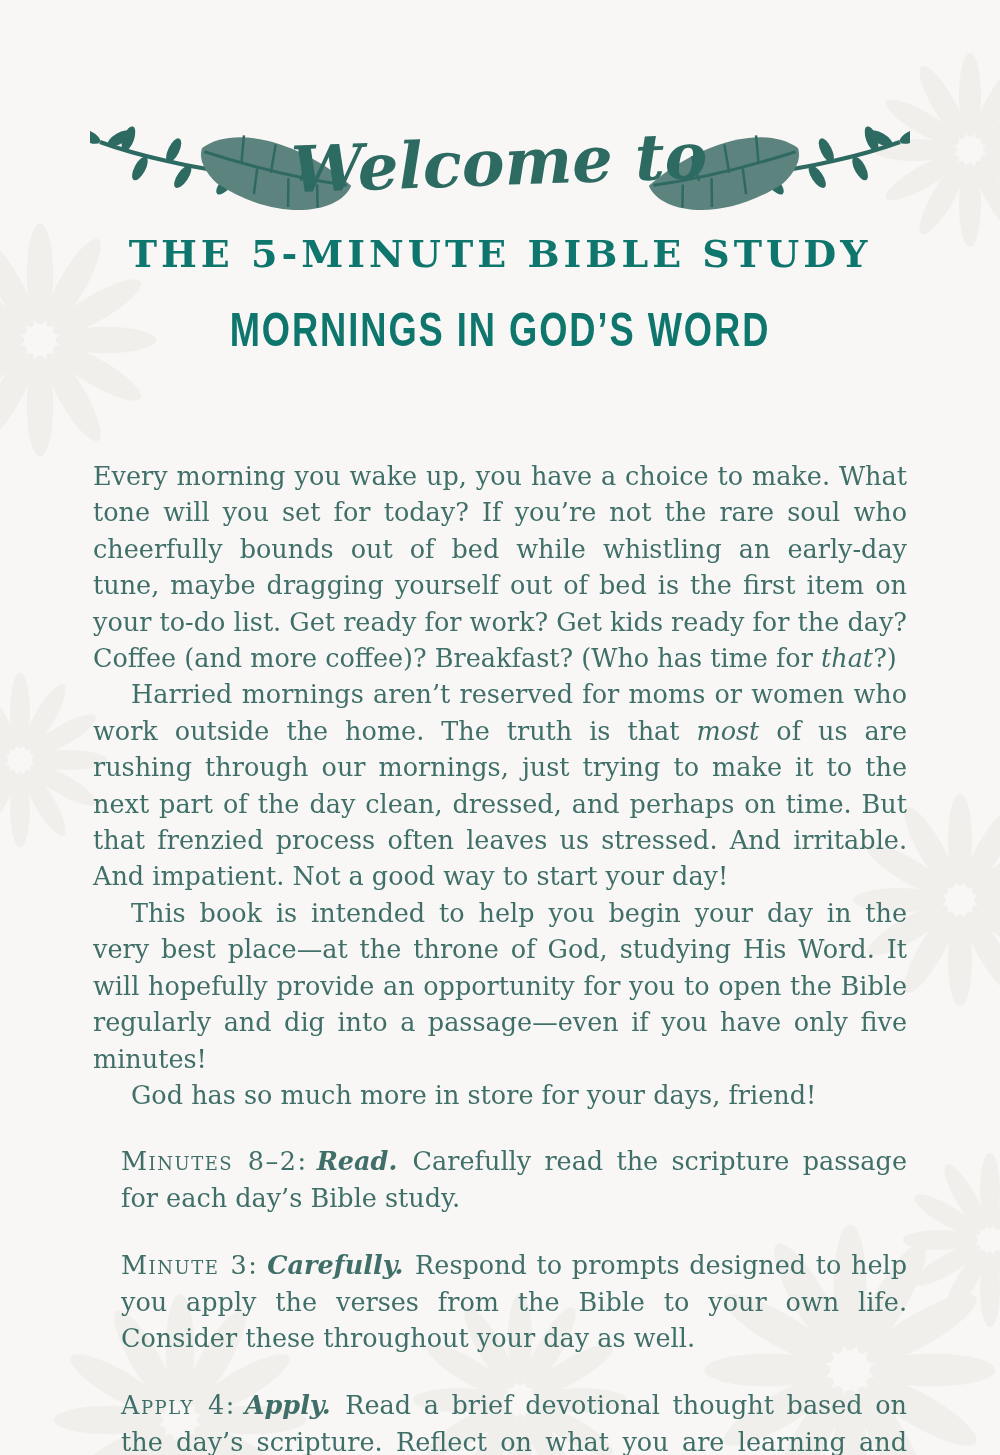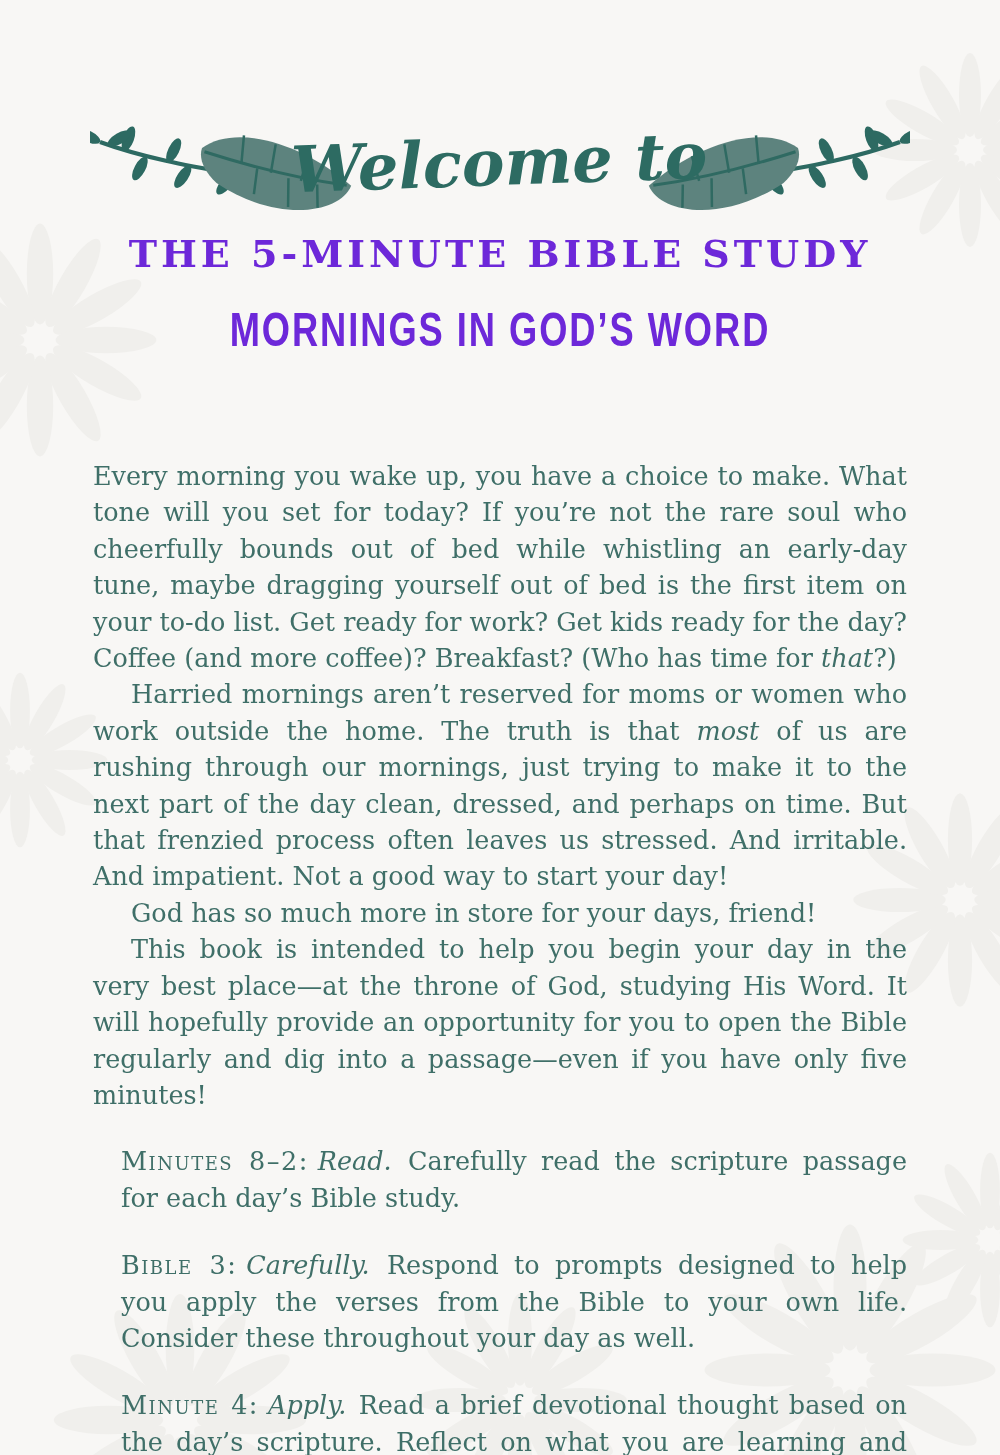--- a/index.html
+++ b/index.html
@@ -9,21 +9,21 @@
     font-family:"DejaVu Serif","Liberation Serif",serif;
   }
   
   .texture{position:absolute;inset:0;pointer-events:none;}
   .texture svg{position:absolute;}
 
   .ornament-row{position:absolute;top:100px;left:90px;width:820px;height:130px;}
 
   .title-block{
     position:absolute;top:228px;left:0;width:1000px;text-align:center;
-    color:#6d28d9;font-weight:bold;
+    color:#0f766e;font-weight:bold;
   }
   .title-line{
     font-family:"DejaVu Serif",serif;
     font-size:38px;letter-spacing:4px;line-height:52px;
   }
   .subtitle{
     margin-top:22px;
     font-family:"Liberation Sans","DejaVu Sans",sans-serif;
     font-size:37px;letter-spacing:2px;
     transform:scale(0.98,1.32);transform-origin:top center;
@@ -33,21 +33,21 @@
     position:absolute;top:458px;left:93px;width:814px;
     color:#3f6f68;font-size:25.5px;line-height:36.4px;text-align:justify;
   }
   .para{margin:0;}
   .para.indent{text-indent:38px;}
   .it{font-style:italic;}
 
   .minute-steps{margin-top:30px;margin-left:28px;}
   .minute{margin:0 0 31px 0;}
   .mlabel{font-variant:small-caps;letter-spacing:1.5px;}
-  .mverb{font-weight:normal;font-style:italic;margin-left:9px;}
+  .mverb{font-weight:bold;font-style:italic;margin-left:9px;}
   .mtext{margin-left:2px;}
 </style>
 </head>
 <body>
 
 <div class="texture">
   <svg width="1000" height="1455" viewBox="0 0 1000 1455">
     <defs>
       <g id="burst">
         <g fill="#f0efec">
@@ -119,21 +119,21 @@
 
 <div class="title-block">
   <div class="title-line">THE 5-MINUTE BIBLE STUDY</div>
   <div class="subtitle">MORNINGS IN GOD’S WORD</div>
 </div>
 
 <div class="body-text">
   <div>
       <p class="para"><span>Every morning you wake up, you have a choice to make. What tone will you set for today? If you’re not the rare soul who cheerfully bounds out of bed while whistling an early-day tune, maybe dragging yourself out of bed is the first item on your to-do list. Get ready for work? Get kids ready for the day? Coffee (and more coffee)? Breakfast? (Who has time for </span><span class="it">that</span><span>?)</span></p>
       <p class="para indent"><span>Harried mornings aren’t reserved for moms or women who work outside the home. The truth is that </span><span class="it">most</span><span> of us are rushing through our mornings, just trying to make it to the next part of the day clean, dressed, and perhaps on time. But that frenzied process often leaves us stressed. And irritable. And impatient. Not a good way to start your day!</span></p>
+      <p class="para indent"><span>This book is intended to help you begin your day in the very best place—at the throne of God, studying His Word. It will hopefully provide an opportunity for you to open the Bible regularly and dig into a passage—even if you have only five minutes!</span></p>
       <p class="para indent"><span>God has so much more in store for your days, friend!</span></p>
-      <p class="para indent"><span>This book is intended to help you begin your day in the very best place—at the throne of God, studying His Word. It will hopefully provide an opportunity for you to open the Bible regularly and dig into a passage—even if you have only five minutes!</span></p>
     </div>
   <div class="minute-steps">
       <p class="minute"><span class="mlabel">Minutes 8–2:</span><span class="mverb">Read.</span><span class="mtext"> Carefully read the scripture passage for each day’s Bible study.</span></p>
-      <p class="minute"><span class="mlabel">Bible 3:</span><span class="mverb">Carefully.</span><span class="mtext"> Respond to prompts designed to help you apply the verses from the Bible to your own life. Consider these throughout your day as well.</span></p>
-      <p class="minute"><span class="mlabel">Minute 4:</span><span class="mverb">Apply.</span><span class="mtext"> Read a brief devotional thought based on the day’s scripture. Reflect on what you are learning and how to apply the scriptural truths to your own life.</span></p>
+      <p class="minute"><span class="mlabel">Minute 3:</span><span class="mverb">Carefully.</span><span class="mtext"> Respond to prompts designed to help you apply the verses from the Bible to your own life. Consider these throughout your day as well.</span></p>
+      <p class="minute"><span class="mlabel">Apply 4:</span><span class="mverb">Apply.</span><span class="mtext"> Read a brief devotional thought based on the day’s scripture. Reflect on what you are learning and how to apply the scriptural truths to your own life.</span></p>
     </div>
 </div>
 
 </body></html>

